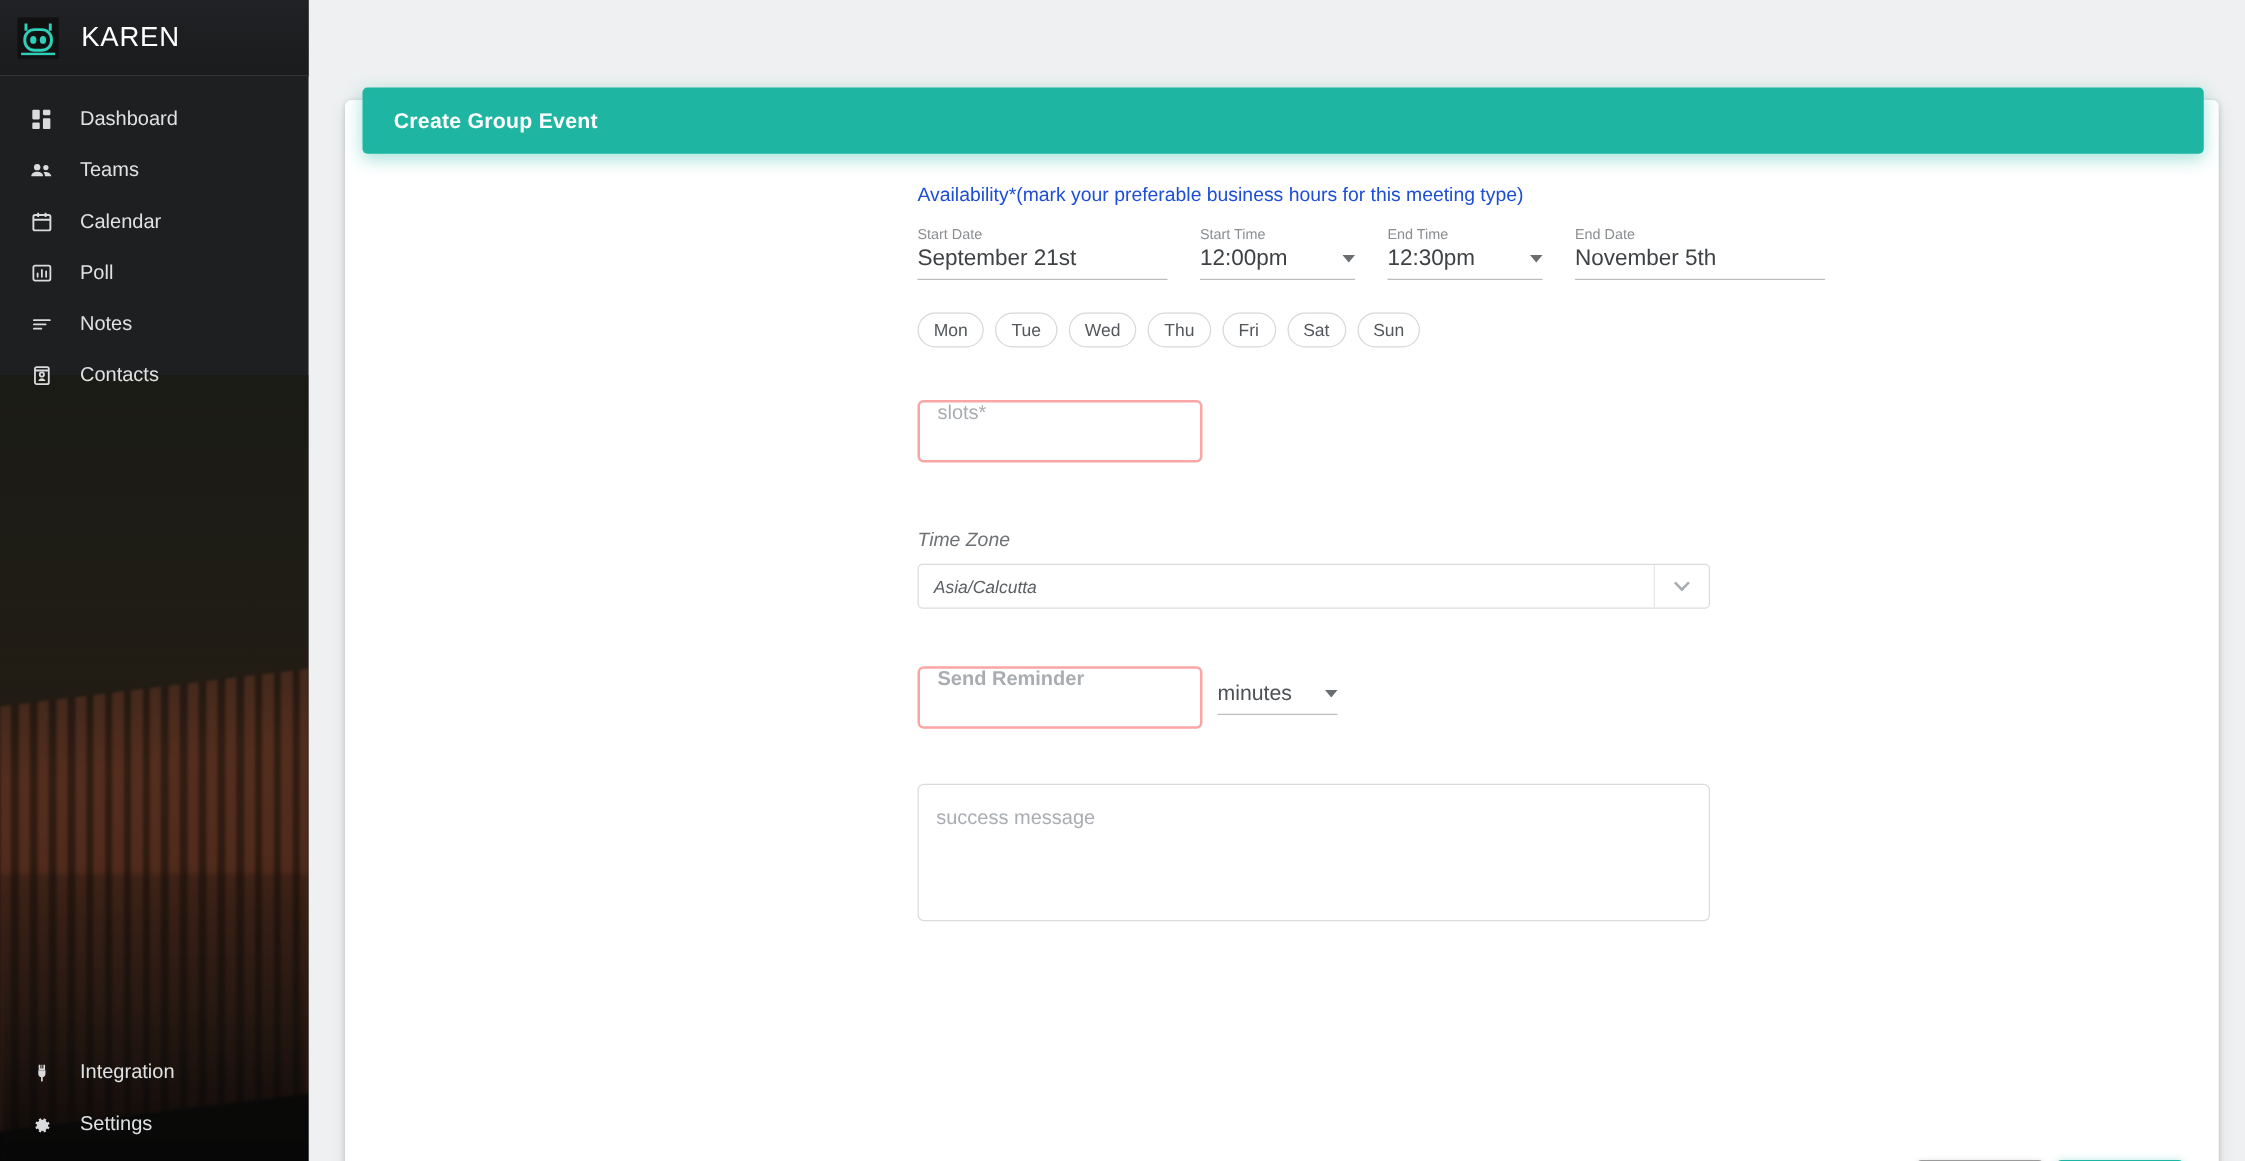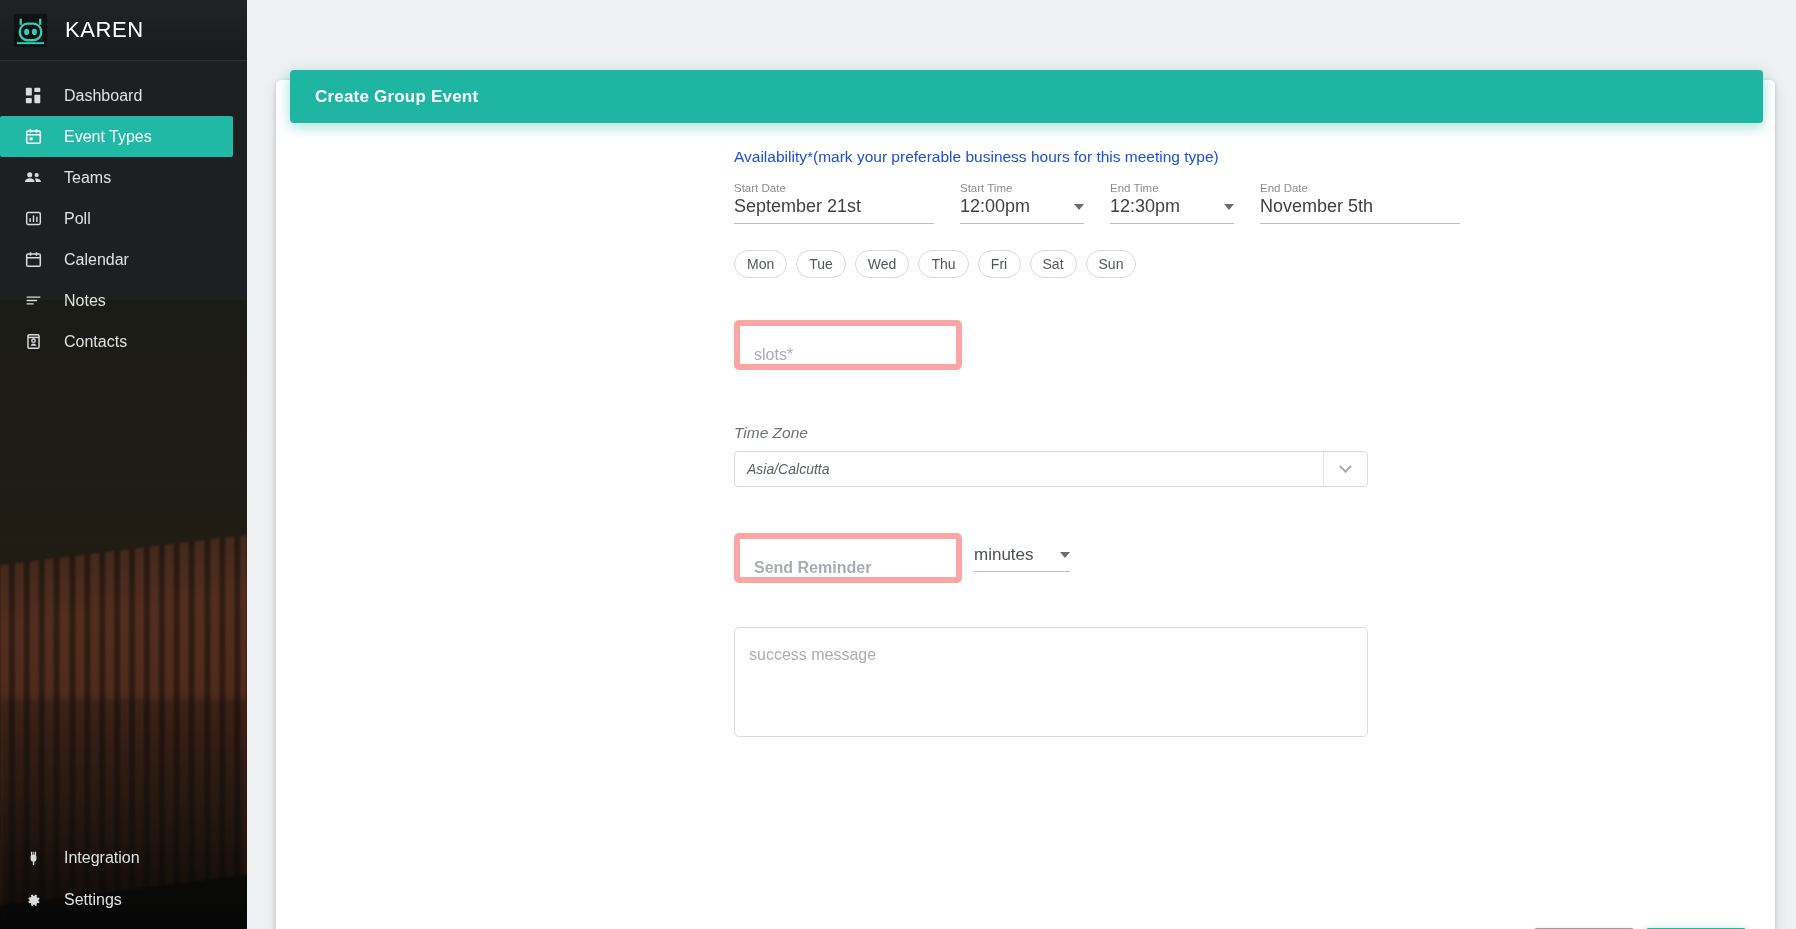--- a/index.html
+++ b/index.html
@@ -148,23 +148,23 @@
   .day-chip {
     height: 28px; min-width: 43px;
     padding: 0 12px;
     border: 1px solid #d6d8da; border-radius: 14px;
     background: #fff; color: #53575b; font-size: 14px;
     display: flex; align-items: center; justify-content: center;
     margin-right: 9px; cursor: pointer;
   }
 
   .input-box {
-    border: 6px solid #fca5a5; border-radius: 5px;
+    border: 2px solid #fca5a5; border-radius: 5px;
     background: #fff;
-    display: flex; align-items: flex-end;
+    display: flex; align-items: flex-start;
     color: #a9adb1; font-size: 16px;
     padding: 0 14px;
   }
   .slots-box { width: 228px; height: 50px; margin-top: 42px; }
 
   .tz-wrap { margin-top: 54px; font-style: italic; }
   .tz-label { font-size: 15.5px; color: #6c7276; margin-bottom: 9px; }
   .tz-select {
     width: 634px; height: 36px;
     border: 1px solid #d9dbdd; border-radius: 4px;
@@ -248,61 +248,51 @@
           <svg viewBox="0 0 20 20" width="17" height="17" fill="currentColor">
             <rect x="1" y="1" width="7" height="9" rx="1"></rect>
               <rect x="11" y="1" width="7" height="5" rx="1"></rect>
             <rect x="11" y="9" width="7" height="10" rx="1"></rect>
               <rect x="1" y="13" width="7" height="6" rx="1"></rect>
           </svg>
         </span>
         <span class="nav-label">Dashboard</span>
       </div>
 
-      <div class="nav-item active">
-        <span class="nav-ico">
-          <svg viewBox="0 0 20 20" width="17" height="17" fill="none" stroke="currentColor" stroke-width="1.8">
-            <rect x="2" y="3.5" width="16" height="14.5" rx="1.6"></rect>
-            <path d="M2 8h16M6.5 1.5v4M13.5 1.5v4"></path>
-            <rect x="5.5" y="11" width="3.4" height="3.4" fill="currentColor" stroke="none"></rect>
-          </svg>
-        </span>
-        <span class="nav-label">Event Types</span>
-      </div>
 
       <div class="nav-item">
         <span class="nav-ico">
           <svg viewBox="0 0 22 20" width="18" height="18" fill="currentColor">
             <circle cx="7" cy="6" r="3.1"></circle>
               <circle cx="15.5" cy="6.4" r="2.6"></circle>
             <path d="M1.2 15c0-3.1 2.6-4.6 5.8-4.6s5.8 1.5 5.8 4.6z"></path>
             <path d="M13.2 10.8c2.9-.5 7.6.6 7.6 4.2h-6.2c0-1.7-.5-3.1-1.4-4.2z"></path>
           </svg>
         </span>
         <span class="nav-label">Teams</span>
       </div>
 
       <div class="nav-item">
         <span class="nav-ico">
+          <svg viewBox="0 0 20 20" width="17" height="17" fill="none" stroke="currentColor" stroke-width="1.8">
+            <rect x="2" y="3.5" width="16" height="14.5" rx="1.6"></rect>
+            <path d="M2 8h16M6.5 1.5v4M13.5 1.5v4"></path>
+          </svg>
+        </span>
+        <span class="nav-label">Calendar</span>
+      </div>
+
+      <div class="nav-item">
+        <span class="nav-ico">
           <svg viewBox="0 0 20 20" width="17" height="17" fill="none" stroke="currentColor" stroke-width="1.7">
             <rect x="2" y="3" width="16" height="14" rx="1.6"></rect>
             <path d="M6 13.4v-3.2M10 13.4V7M14 13.4v-5" stroke-linecap="round"></path>
           </svg>
         </span>
         <span class="nav-label">Poll</span>
-      </div>
-
-      <div class="nav-item">
-        <span class="nav-ico">
-          <svg viewBox="0 0 20 20" width="17" height="17" fill="none" stroke="currentColor" stroke-width="1.8">
-            <rect x="2" y="3.5" width="16" height="14.5" rx="1.6"></rect>
-            <path d="M2 8h16M6.5 1.5v4M13.5 1.5v4"></path>
-          </svg>
-        </span>
-        <span class="nav-label">Calendar</span>
       </div>
 
       <div class="nav-item">
         <span class="nav-ico">
           <svg viewBox="0 0 20 20" width="17" height="17" stroke="currentColor" stroke-width="1.7" stroke-linecap="round">
             <path d="M2.5 6h15M2.5 10h11M2.5 14h7"></path>
           </svg>
         </span>
         <span class="nav-label">Notes</span>
       </div>

